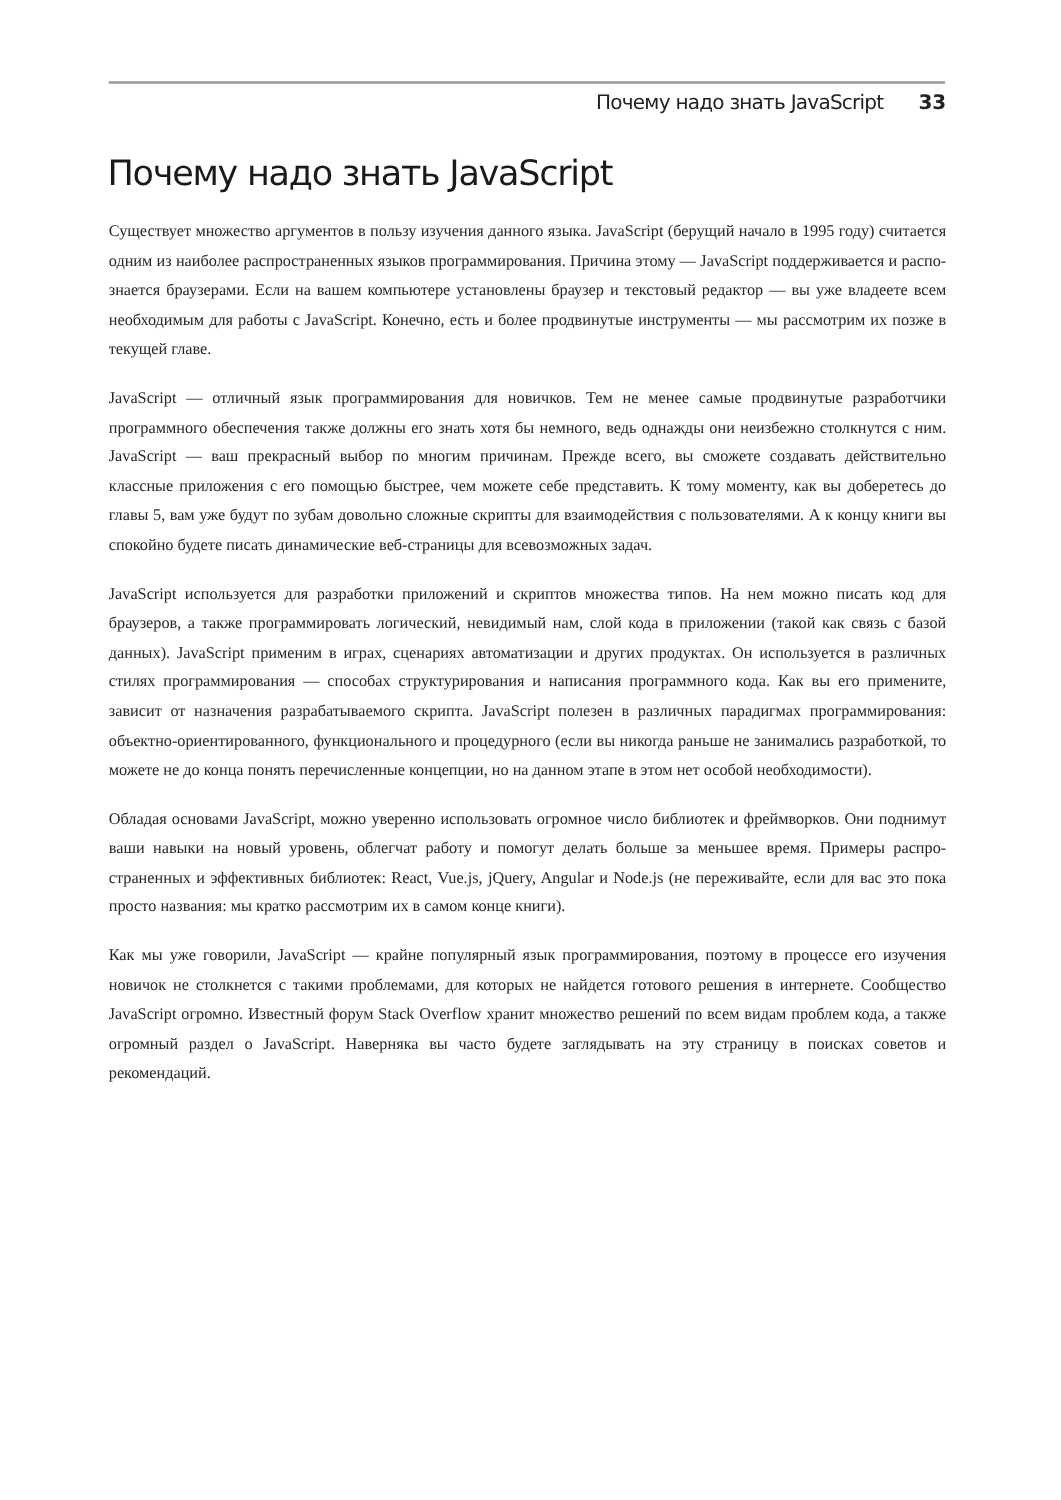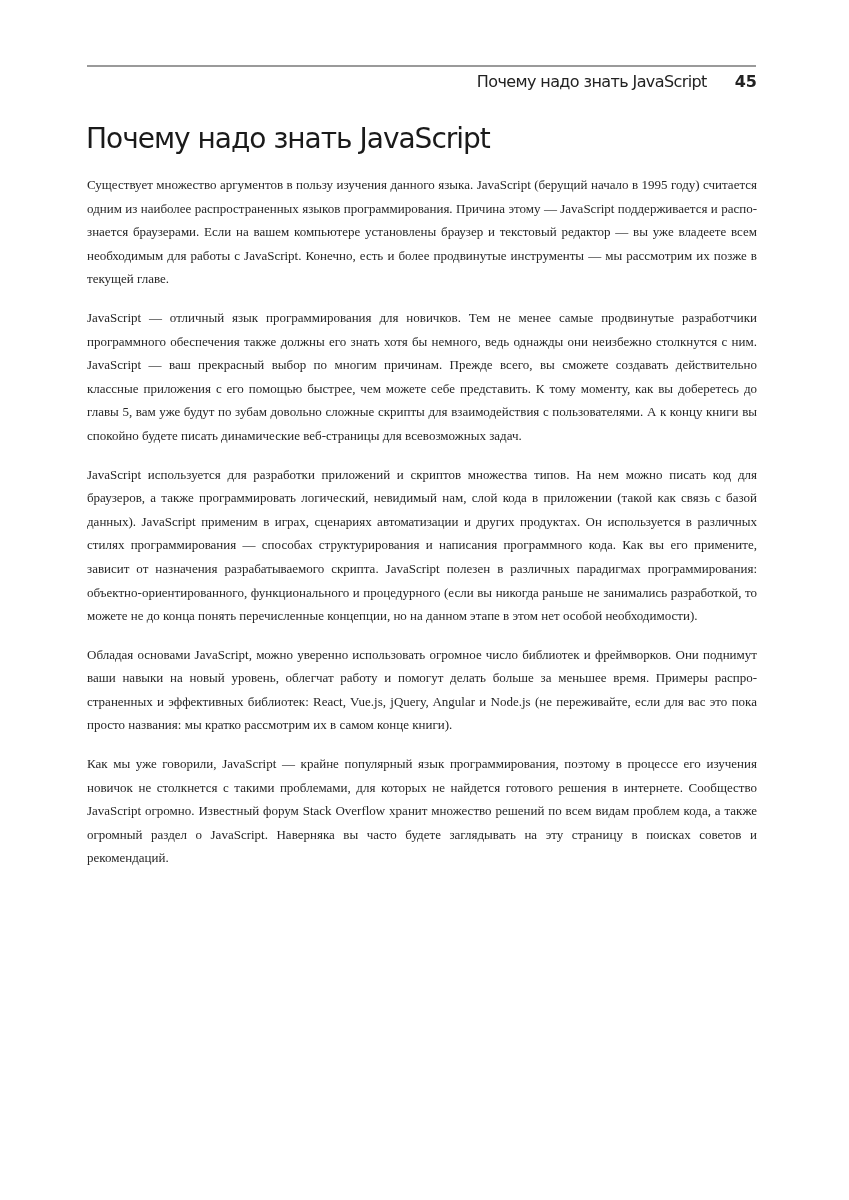--- a/index.html
+++ b/index.html
@@ -11,21 +11,21 @@
     h1 { position: absolute; left: 86px; top: 122px; margin: 0; font-family: "DejaVu Sans", sans-serif; font-weight: normal; font-size: 28px; color: #1a1a1a; letter-spacing: -1px; }
     .body { position: absolute; left: 87px; top: 173px; width: 670px; font-family: "Liberation Serif", serif; font-size: 13px; line-height: 23.6px; color: #262626; text-align: justify; }
     .body p { margin: 0 0 15px 0; hyphens: manual; }
   </style>
 </head>
 <body>
 
 <div class="rule"></div>
 <div class="running-head">
   <span class="title">Почему надо знать JavaScript</span>
-  <span class="page">45</span>
+  <span class="page">33</span>
 </div>
 
 <h1>Почему надо знать JavaScript</h1>
 
 <div class="body">
   <p>Существует множество аргументов в пользу изучения данного языка. JavaScript (берущий начало в 1995 году) считается одним из наиболее распространенных языков программирования. Причина этому — JavaScript поддерживается и распо­знается браузерами. Если на вашем компьютере установлены браузер и текстовый редактор — вы уже владеете всем необходимым для работы с JavaScript. Конечно, есть и более продвинутые инструменты — мы рассмотрим их позже в текущей главе.</p>
   <p>JavaScript — отличный язык программирования для новичков. Тем не менее самые продвинутые разработчики программного обеспечения также должны его знать хотя бы немного, ведь однажды они неизбежно столкнутся с ним. JavaScript — ваш прекрасный выбор по многим причинам. Прежде всего, вы сможете созда­вать действительно классные приложения с его помощью быстрее, чем можете себе представить. К тому моменту, как вы доберетесь до главы 5, вам уже будут по зубам довольно сложные скрипты для взаимодействия с пользователями. А к концу книги вы спокойно будете писать динамические веб-страницы для всевозможных задач.</p>
   <p>JavaScript используется для разработки приложений и скриптов множества типов. На нем можно писать код для браузеров, а также программировать логический, не­видимый нам, слой кода в приложении (такой как связь с базой данных). JavaScript применим в играх, сценариях автоматизации и других продуктах. Он используется в различных стилях программирования — способах структурирования и написания программного кода. Как вы его примените, зависит от назначения разрабатыва­емого скрипта. JavaScript полезен в различных парадигмах программирования: объектно-ориентированного, функционального и процедурного (если вы никогда раньше не занимались разработкой, то можете не до конца понять перечисленные концепции, но на данном этапе в этом нет особой необходимости).</p>
   <p>Обладая основами JavaScript, можно уверенно использовать огромное число библиотек и фреймворков. Они поднимут ваши навыки на новый уровень, облегчат работу и помогут делать больше за меньшее время. Примеры распро­страненных и эффективных библиотек: React, Vue.js, jQuery, Angular и Node.js (не переживайте, если для вас это пока просто названия: мы кратко рассмотрим их в самом конце книги).</p>
   <p>Как мы уже говорили, JavaScript — крайне популярный язык программирования, поэтому в процессе его изучения новичок не столкнется с такими проблемами, для которых не найдется готового решения в интернете. Сообщество JavaScript огром­но. Известный форум Stack Overflow хранит множество решений по всем видам проблем кода, а также огромный раздел о JavaScript. Наверняка вы часто будете заглядывать на эту страницу в поисках советов и рекомендаций.</p>

